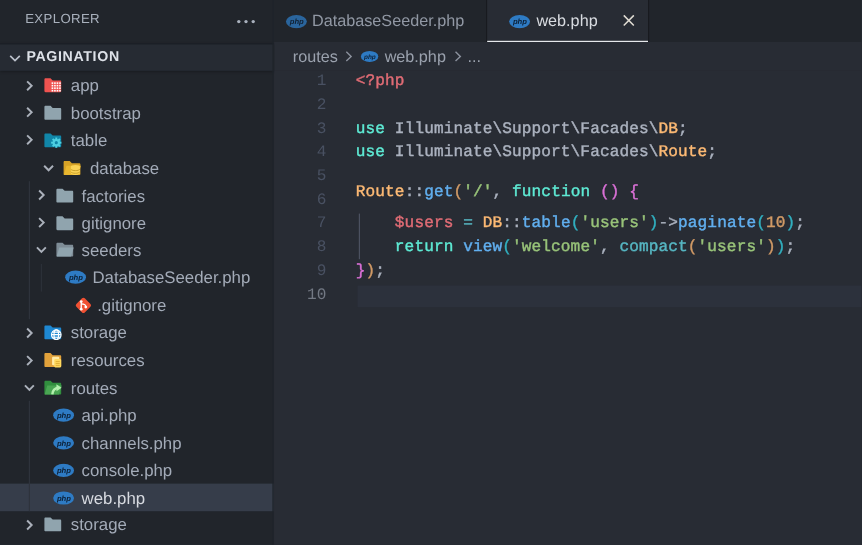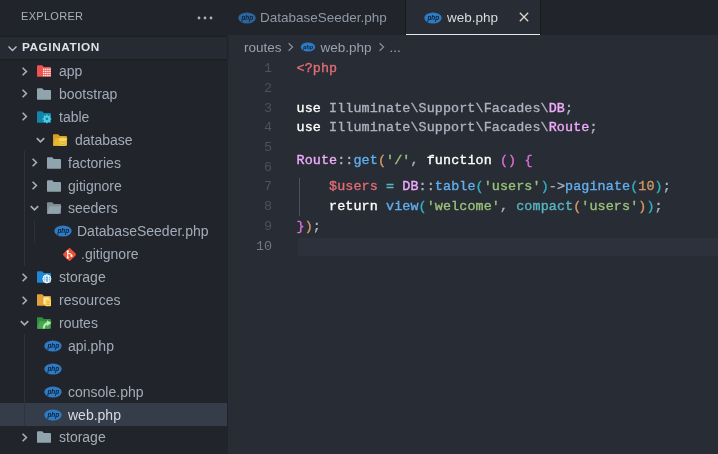--- a/index.html
+++ b/index.html
@@ -28,22 +28,22 @@
   #crumbs{left:229px;top:35px;width:489px;height:24px;background:#282c34;display:flex;align-items:center;
           color:#9aa1ad;font-size:13.5px;}
   
   #editor{left:229px;top:59px;width:489px;height:395px;background:#282c34;}
   #curline{left:298px;top:237.9px;width:420px;height:18.6px;background:#2c313c;}
   .num{position:absolute;left:237px;width:35px;text-align:right;color:#495162;
        font-family:"Liberation Mono",monospace;font-size:13.4px;line-height:19.7px;}
   .cl{position:absolute;left:296.5px;white-space:pre;font-family:"Liberation Mono",monospace;-webkit-text-stroke:.35px currentColor;letter-spacing:.1px;
       font-size:13.4px;line-height:19.7px;color:#abb2bf;}
   #iguide{left:299px;top:178px;width:1px;height:38px;background:#4b5160;}
-  .red{color:#e06c75}.pur{color:#ffffff}.grn{color:#98c379}.blu{color:#61afef}
-  .gold{color:#f0abfc}.org{color:#d19a66}.cyn{color:#56b6c2}
+  .red{color:#e06c75}.pur{color:#5eead4}.grn{color:#98c379}.blu{color:#61afef}
+  .gold{color:#fdba74}.org{color:#d19a66}.cyn{color:#56b6c2}
   .b1{color:#d19a66}.b2{color:#da70d6}.b3{color:#31b0c0}
 </style></head>
 <body>
 <div id="sidebar" class="abs"></div>
 <div id="explorer-title" class="abs">EXPLORER</div>
 <svg id="dots" class="abs" width="20" height="6">
     <circle cx="3" cy="3" r="1.4" fill="#a9b1bd"></circle>
     <circle cx="9" cy="3" r="1.4" fill="#a9b1bd"></circle>
     <circle cx="15" cy="3" r="1.4" fill="#a9b1bd"></circle>
   </svg>
@@ -218,20 +218,21 @@
       <ellipse cx="9" cy="6" rx="8.7" ry="5.5" fill="#2e7bc4"></ellipse>
       <text x="9.3" y="8.3" text-anchor="middle" font-family="Liberation Sans" font-size="6.4" font-weight="bold" font-style="italic" fill="#0c2036">php</text>
     </svg>
     <span style="position:absolute;left:68px">api.php</span>
   </div>
 <div class="trow" style="left:0;top:357.2px;width:228px">
     <svg class="tw" style="left:44px;top:5.5px" width="18" height="12" viewBox="0 0 18 12">
       <ellipse cx="9" cy="6" rx="8.7" ry="5.5" fill="#2e7bc4"></ellipse>
       <text x="9.3" y="8.3" text-anchor="middle" font-family="Liberation Sans" font-size="6.4" font-weight="bold" font-style="italic" fill="#0c2036">php</text>
     </svg>
+    <span style="position:absolute;left:68px">channels.php</span>
   </div>
 <div class="trow" style="left:0;top:380.1px;width:228px">
     <svg class="tw" style="left:44px;top:5.5px" width="18" height="12" viewBox="0 0 18 12">
       <ellipse cx="9" cy="6" rx="8.7" ry="5.5" fill="#2e7bc4"></ellipse>
       <text x="9.3" y="8.3" text-anchor="middle" font-family="Liberation Sans" font-size="6.4" font-weight="bold" font-style="italic" fill="#0c2036">php</text>
     </svg>
     <span style="position:absolute;left:68px">console.php</span>
   </div>
 <div class="trow sel" style="left:0;top:403.0px;width:228px">
     <svg class="tw" style="left:44px;top:5.5px" width="18" height="12" viewBox="0 0 18 12">

